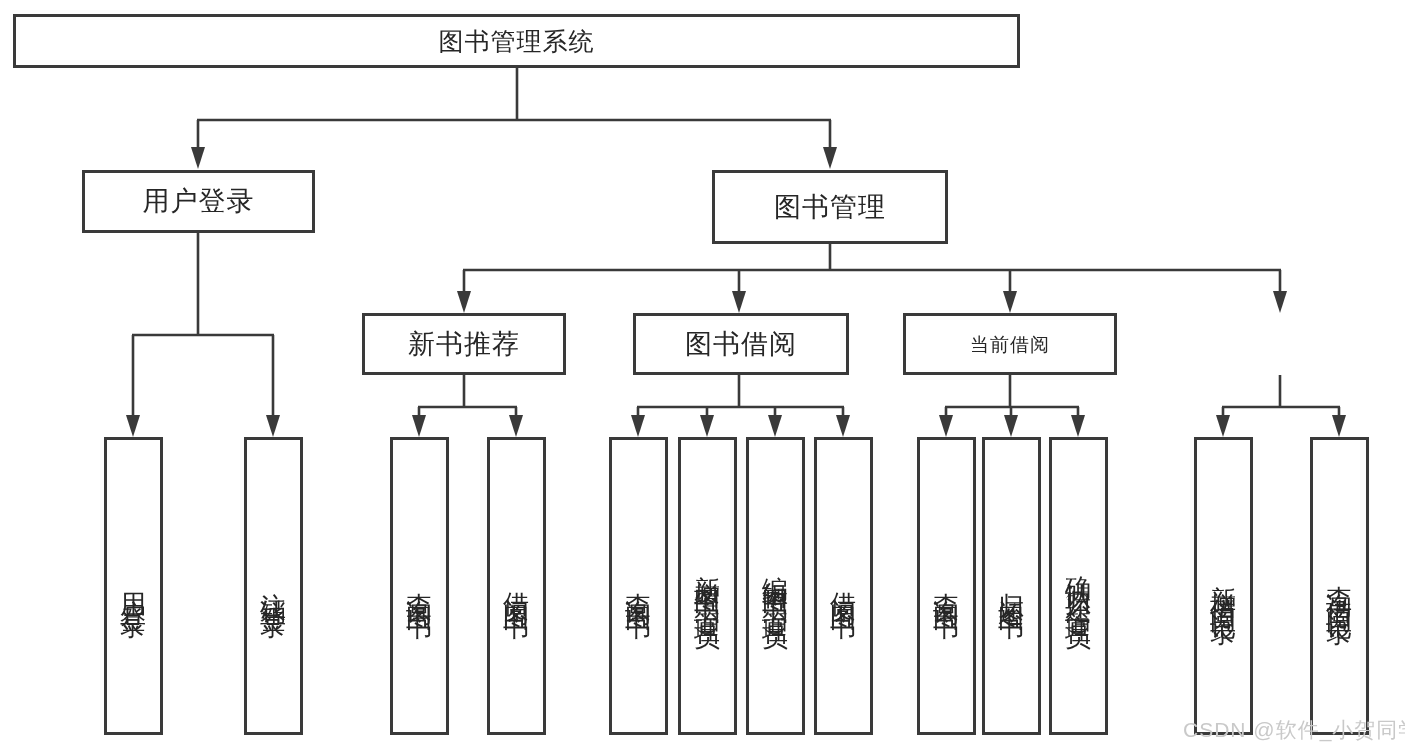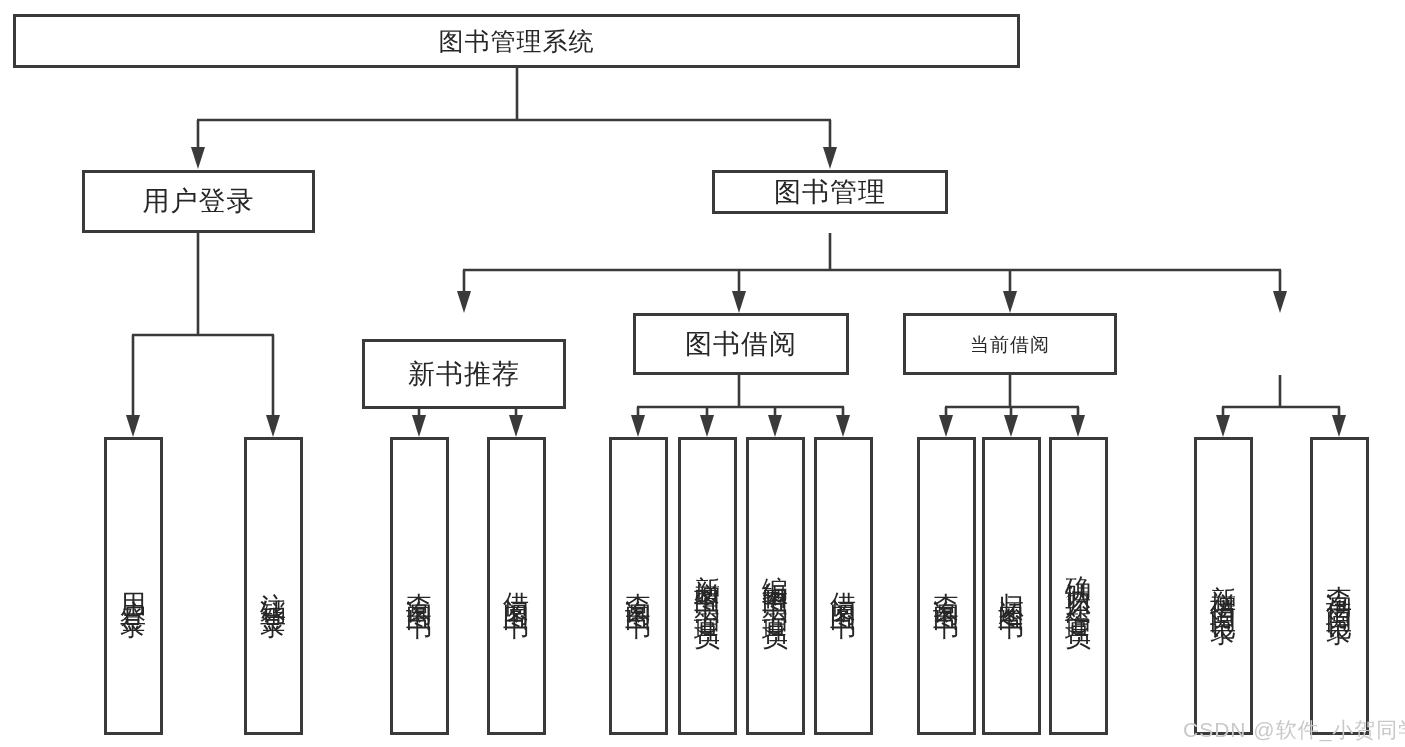--- a/index.html
+++ b/index.html
@@ -18,22 +18,22 @@
     box-sizing:border-box;
     border:3px solid #3a3a3a;
     background:#ffffff;
     display:flex;align-items:center;justify-content:center;
     text-align:center;
     letter-spacing:1px;
     line-height:1;
   }
   .b-root  {left:13px;  top:14px;  width:1007px; height:54px; font-size:25px;}
   .b-login {left:82px;  top:170px; width:233px;  height:63px; font-size:27px;}
-  .b-mgmt  {left:712px; top:170px; width:236px;  height:44px; font-size:27px;}
-  .b-rec   {left:362px; top:313px; width:204px;  height:70px; font-size:27px;margin-top:26px;}
+  .b-mgmt  {left:712px; top:170px; width:236px;  height:74px; font-size:27px;}
+  .b-rec   {left:362px; top:313px; width:204px;  height:62px; font-size:27px;}
   .b-borrow{left:633px; top:313px; width:216px;  height:62px; font-size:27px;}
   .b-cur   {left:903px; top:313px; width:214px;  height:62px; font-size:19px;}
   .b-hist  {left:1173px;top:313px; width:213px;  height:62px; font-size:27px;}
   .leaf{top:437px;width:59px;height:298px;}
   .vtext{
     writing-mode:vertical-rl;
     font-size:26px;
     letter-spacing:7px;
     line-height:1;
     white-space:nowrap;

